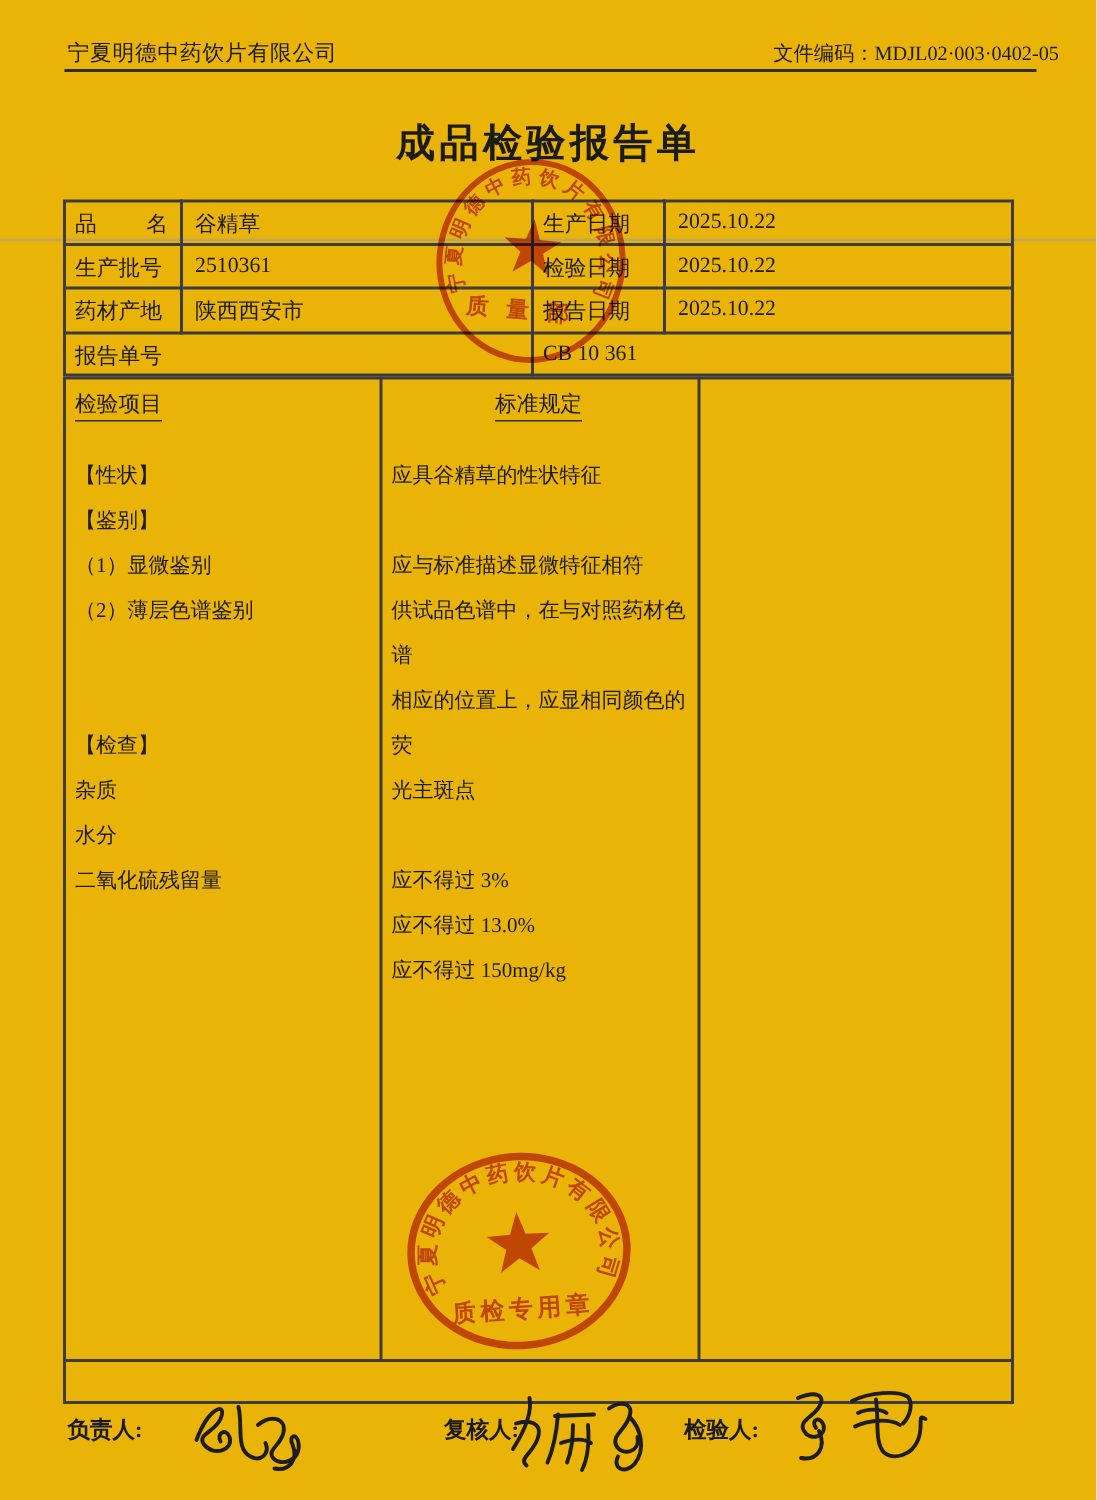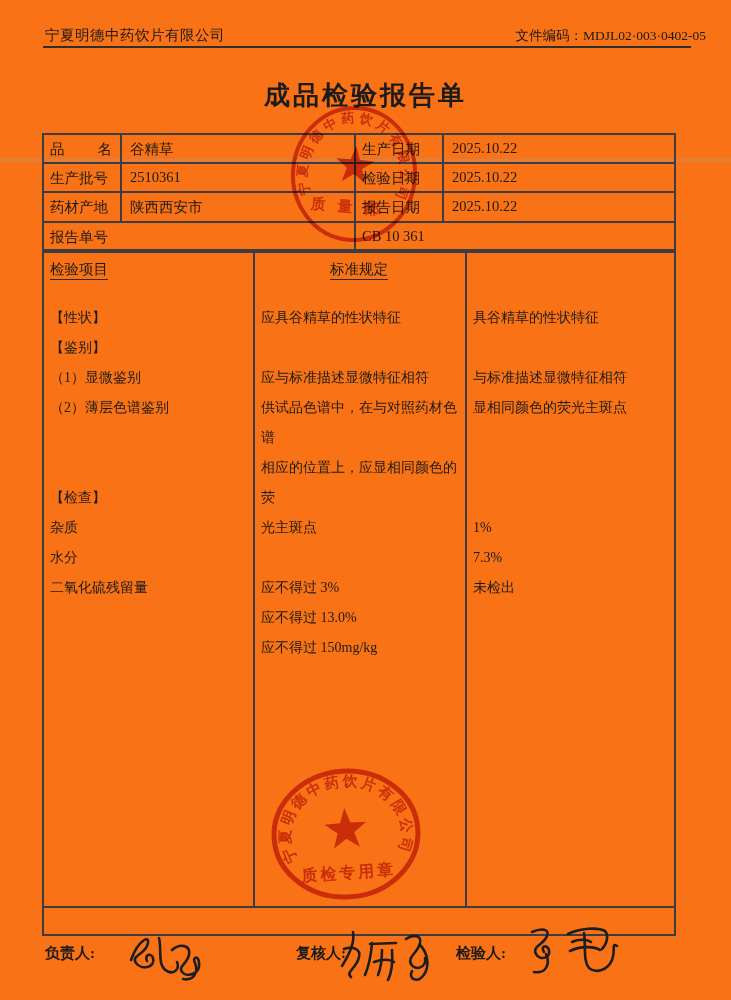--- a/index.html
+++ b/index.html
@@ -1,18 +1,18 @@
 <!DOCTYPE html>
 <html><head>
 <meta charset="utf-8">
 <style>
   * { margin:0; padding:0; box-sizing:border-box; }
   html,body { background:#ffffff; }
   body { font-family:"Liberation Serif","DejaVu Serif",serif; color:#1b1b1b; }
-  .page { position:relative; width:731px; height:1000px; background:#f97316; overflow:hidden; }
+  .page { position:relative; width:731px; height:1000px; background:#eab308; overflow:hidden; }
 
   .company { position:absolute; left:45px; top:26px; font-size:14.5px; letter-spacing:.5px; }
   .doccode { position:absolute; right:25px; top:27px; font-size:13.5px; }
   .head-rule { position:absolute; left:43px; top:46px; width:648px; height:2px; background:#2e2e2e; }
   .title { position:absolute; left:0; top:78px; width:731px; text-align:center;
            font-size:26px; font-weight:bold; letter-spacing:3px; }
 
   
   .scanline { position:absolute; left:0; top:159px; width:731px; height:2px;
               background:rgba(150,156,168,.45); }
@@ -100,30 +100,20 @@
   <div class="col-text" style="left:261px; top:303px; width:200px;">应具谷精草的性状特征
 
 应与标准描述显微特征相符
 供试品色谱中，在与对照药材色谱
 相应的位置上，应显相同颜色的荧
 光主斑点
 
 应不得过 3%
 应不得过 13.0%
 应不得过 150mg/kg</div>
-  <div class="col-text" style="left:473px; top:303px; width:198px;">具谷精草的性状特征
-
-与标准描述显微特征相符
-显相同颜色的荧光主斑点
-
-
-
-1%
-7.3%
-未检出</div>
 
 
   <div class="signlbl" style="left:45px; top:944px;">负责人:</div>
   <div class="signlbl" style="left:267px; top:944px;margin-left:29px;">复核人:</div>
   <div class="signlbl" style="left:456px; top:944px;">检验人:</div>
 
   <svg class="sig" style="left:115px; top:928px;" width="105" height="60" viewBox="0 0 105 60">
     <path d="M16,32 C24,10 37,6 32,18 C28,27 16,28 21,35 C27,43 41,39 38,30 C36,24 29,27 32,33"></path>
     <path d="M44,10 C47,22 42,38 52,43 C59,47 65,41 62,34"></path>
     <path d="M57,22 C65,15 76,17 74,27 C72,36 63,38 67,44 C72,50 86,46 84,34 C83,27 77,29 80,35 C84,45 78,53 68,51"></path>

